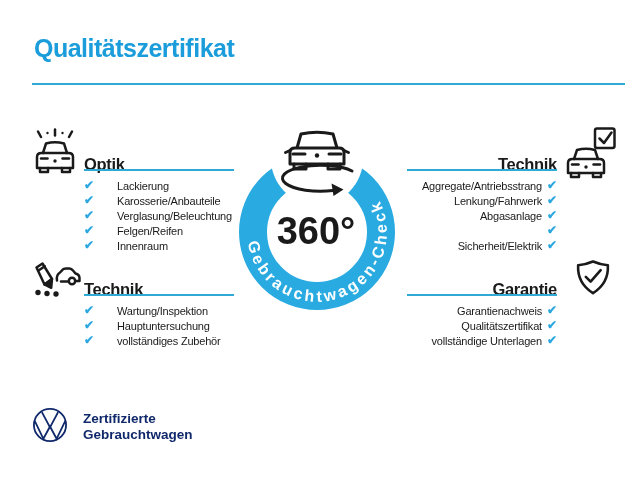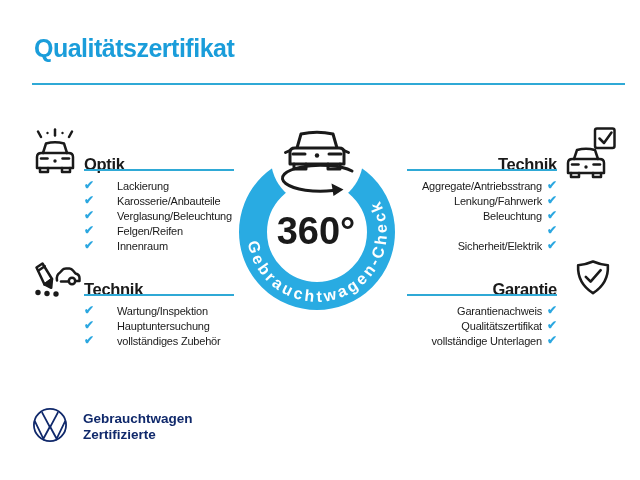--- a/index.html
+++ b/index.html
@@ -93,21 +93,21 @@
   <ul class="abs checklist right" style="left:377px;top:178px;width:180px">
     <li>
         <span class="item-label">Aggregate/Antriebsstrang</span>
         <span class="check">✔</span>
       </li>
     <li>
         <span class="item-label">Lenkung/Fahrwerk</span>
         <span class="check">✔</span>
       </li>
     <li>
-        <span class="item-label">Beleuchtung</span>
+        <span class="item-label">Abgasanlage</span>
         <span class="check">✔</span>
       </li>
     <li>
         <span class="check">✔</span>
       </li>
     <li>
         <span class="item-label">Sicherheit/Elektrik</span>
         <span class="check">✔</span>
       </li>
   </ul>
@@ -188,17 +188,17 @@
     </g>
     <text class="badge-value" x="104" y="127" text-anchor="middle">360°</text>
   </svg>
 
   <svg class="abs" style="left:32px;top:407px;color:var(--navy)" width="36" height="36" viewBox="0 0 60 60" fill="none" stroke="currentColor" stroke-width="3" stroke-linecap="butt" stroke-linejoin="miter">
     <circle cx="30" cy="30" r="26.8"></circle>
     <path d="M16.5 8.5 L30 34 L43.5 8.5"></path>
     <path d="M4.5 23 L19 53 L30 32.5 L41 53 L55.5 23"></path>
   </svg>
   <div class="abs brand">
+    <div>Zertifizierte</div>
     <div>Gebrauchtwagen</div>
-    <div>Zertifizierte</div>
   </div>
 
 </div>
 
 </body></html>

